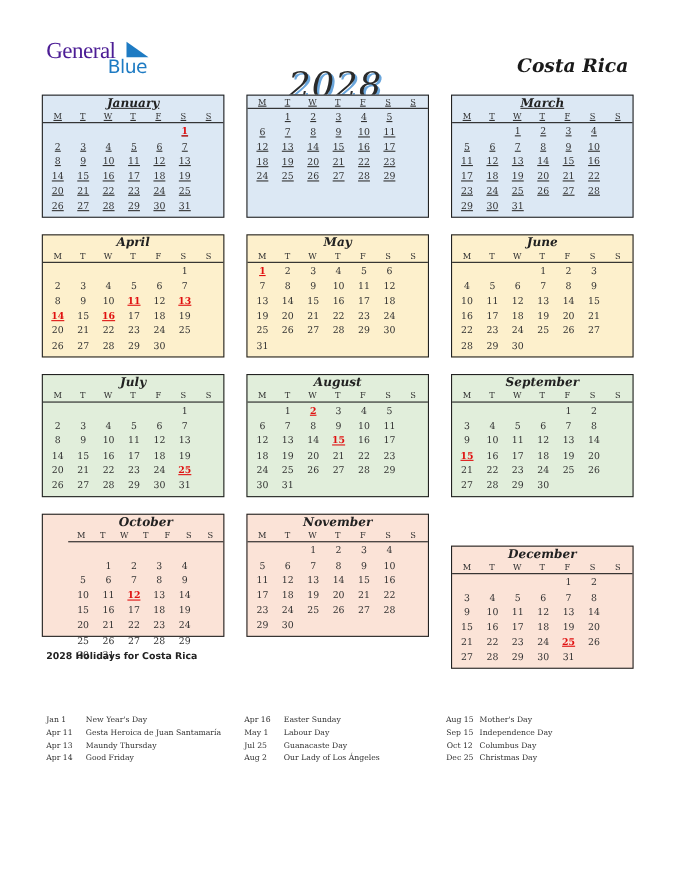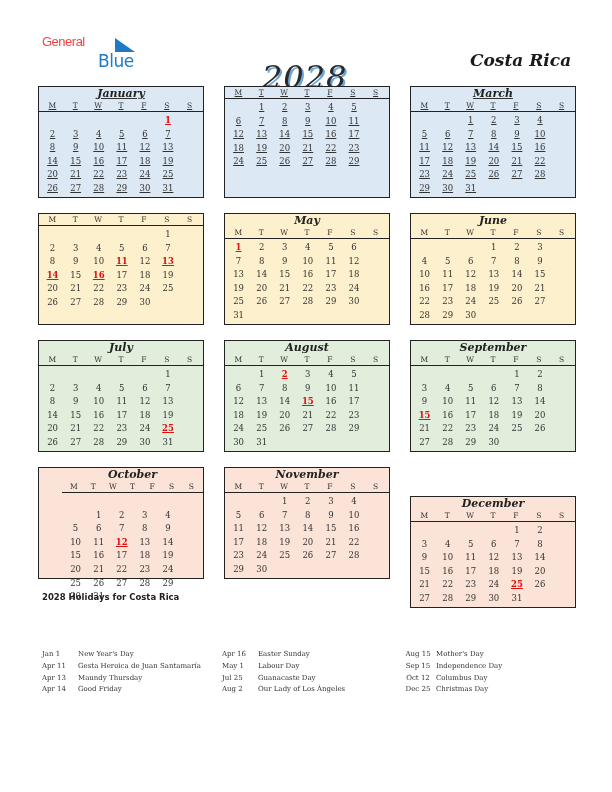--- a/index.html
+++ b/index.html
@@ -1,18 +1,18 @@
 <!DOCTYPE html>
 <html><head>
 <meta charset="utf-8">
 <style>
   * { box-sizing: border-box; margin: 0; padding: 0; }
   body { width: 612px; height: 792px; background: #ffffff; position: relative; font-family: "DejaVu Serif", serif; color: #333; overflow: hidden; }
   .logo { position: absolute; left: 42px; top: 34px; width: 100px; height: 40px; }
-  .logo .gen { position: absolute; left: 0; top: 0; font-family: Liberation Sans, sans-serif; font-size: 13px; color: #ef4444; letter-spacing: -0.5px; }
+  .logo .gen { position: absolute; left: 0; top: 0; font-family: Liberation Serif, serif; font-size: 21px; color: #4c1d95; letter-spacing: -0.5px; }
   .logo .blue { position: absolute; left: 56px; top: 17px; font-family: "DejaVu Sans", sans-serif; font-size: 17px; color: #1e7bc3; letter-spacing: -0.5px; }
   .logo .tri { position: absolute; left: 73px; top: 4px; width: 0; height: 0; border-left: 20px solid #1e7bc3; border-top: 14px solid transparent; }
   .year { position: absolute; left: 262px; top: 38px; font-family: "DejaVu Serif", serif; font-style: italic; font-weight: normal; font-size: 32px; color: #2a2a2a; text-shadow: 2px 2px 0 #6aa6dc; letter-spacing: 1px; margin-top: 20px; }
   .country { position: absolute; left: 470px; top: 50px; font-family: "DejaVu Serif", serif; font-style: italic; font-weight: bold; font-size: 17px; color: #1a1a1a; }
   .month { position: absolute; width: 166px; height: 112px; border: 1px solid #222; }
   .month .mname { text-align: center; font-style: italic; font-weight: bold; font-size: 11px; color: #222; height: 13px; line-height: 14px; }
   .month .dows { display: flex; height: 12px; border-bottom: 1px solid #222; padding: 0 2px; }
   .month .dow { width: 23.1px; text-align: center; font-size: 7.5px; color: #333; line-height: 11px; }
   .month .grid { display: flex; flex-wrap: wrap; padding: 2px 2px 0 2px; }
   .month .day { width: 23.1px; height: 13.6px; text-align: center; font-size: 8.5px; line-height: 13px; color: #333; }
@@ -172,20 +172,21 @@
         <div class="day">25</div>
         <div class="day">26</div>
         <div class="day">27</div>
         <div class="day">28</div>
         <div class="day">29</div>
         <div class="day">30</div>
         <div class="day">31</div>
       </div>
     </div>
     <div class="month yellow-bg" style="left: 38px; top: 213px;">
+      <div class="mname">April</div>
       <div class="dows">
         <div class="dow">M</div>
         <div class="dow">T</div>
         <div class="dow">W</div>
         <div class="dow">T</div>
         <div class="dow">F</div>
         <div class="dow">S</div>
         <div class="dow">S</div>
       </div>
       <div class="grid">

